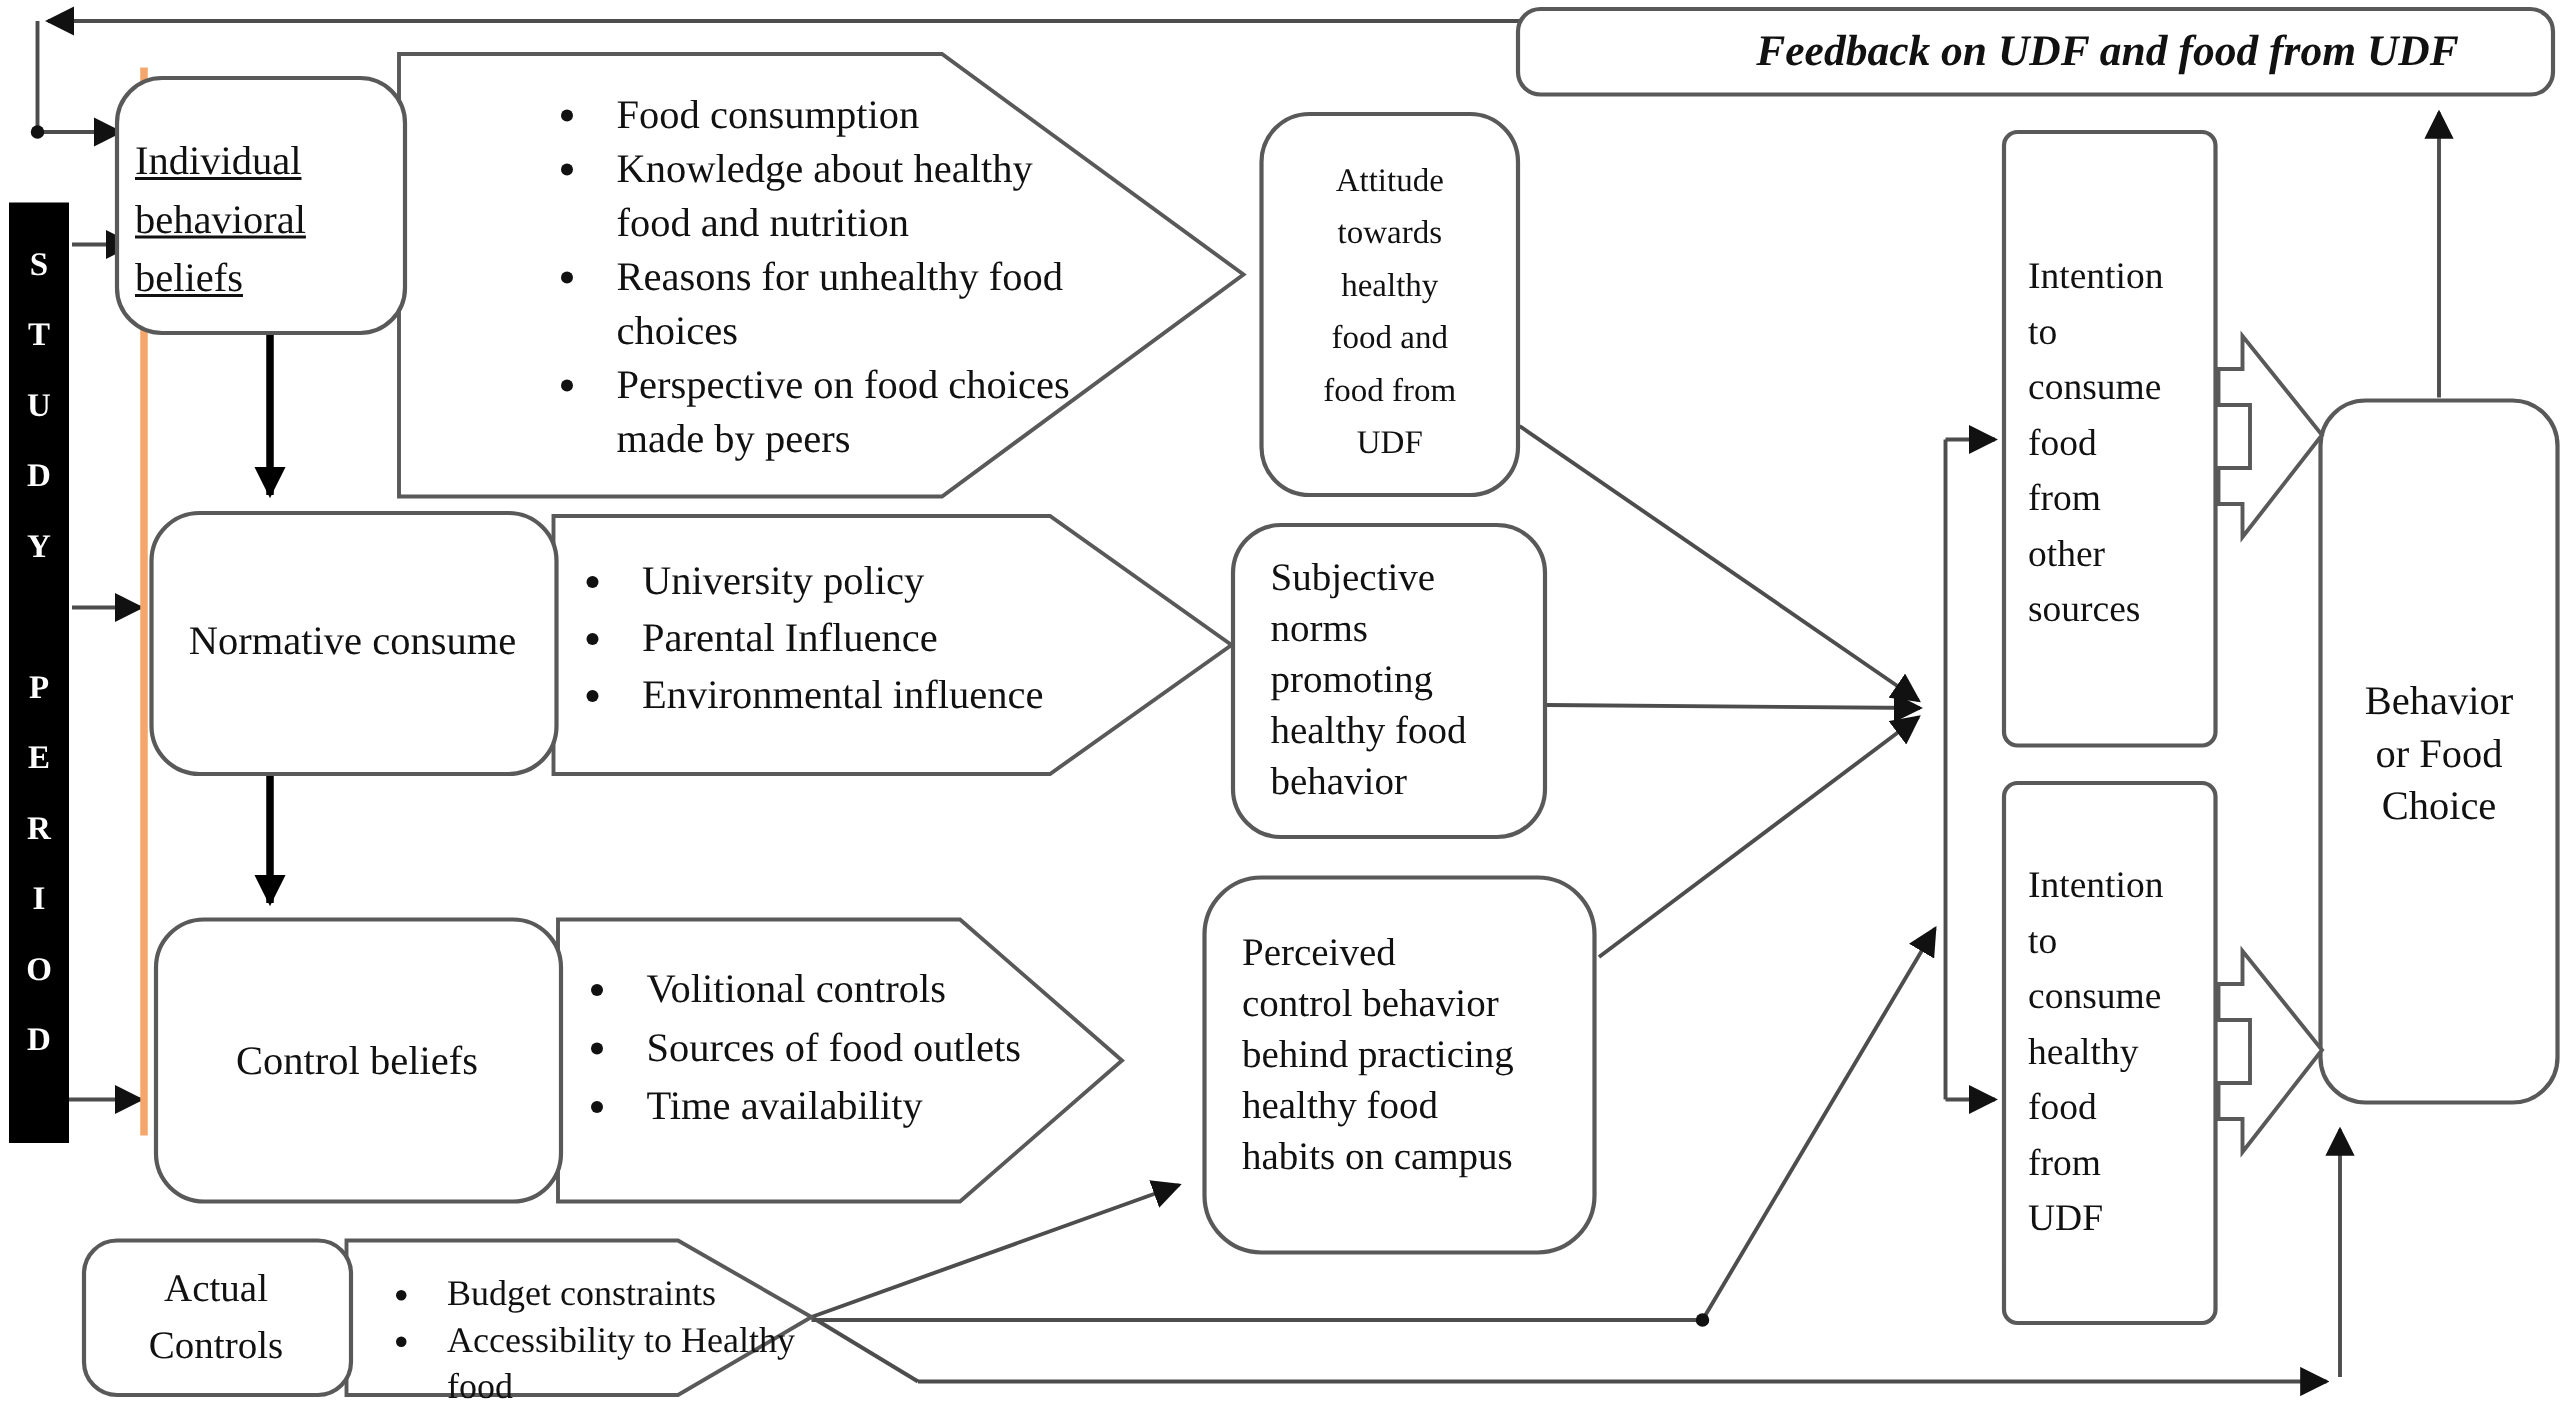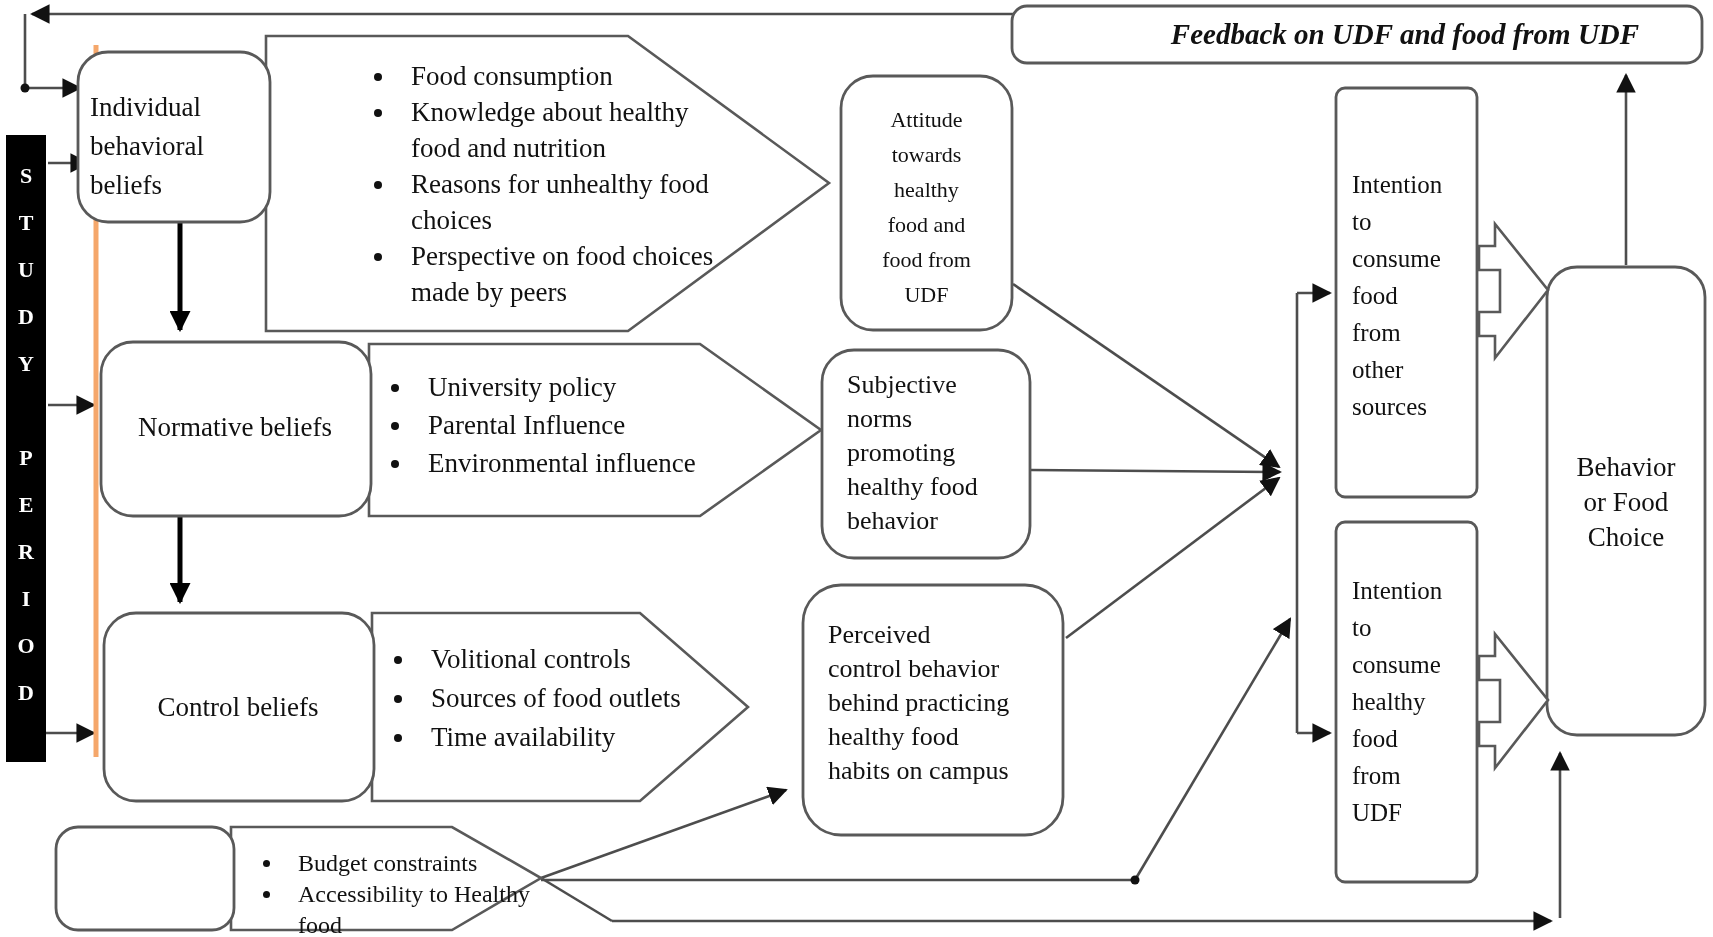--- a/index.html
+++ b/index.html
@@ -19,21 +19,21 @@
   .feedback-text{
     position:absolute;left:1012px;top:6px;width:690px;height:57px;line-height:57px;
     text-align:center;font-style:italic;font-size:29px;font-weight:600;padding-left:48px;
   }
   ul.blist{margin:12px;padding-left:30px;list-style:disc;}
   ul.blist li{padding-left:14px;margin:0;}
   .b1{position:absolute;left:355px;top:46px;width:330px;font-size:27px;line-height:36px;}
   .b2{position:absolute;left:372px;top:356px;width:300px;font-size:27px;line-height:38px;}
   .b3{position:absolute;left:375px;top:628px;width:300px;font-size:27px;line-height:39px;}
   .b4{position:absolute;left:242px;top:836px;width:270px;font-size:24px;line-height:31px;}
-  .lbl-individual{left:90px;top:88px;width:185px;font-size:27px;line-height:39px;}
+  .lbl-individual{left:90px;top:88px;width:185px;font-size:27px;line-height:39px;text-decoration:underline;}
   .lbl-normative{left:101px;top:410px;width:268px;font-size:27px;text-align:center;}
   .lbl-control{left:104px;top:690px;width:268px;font-size:27px;text-align:center;}
   .lbl-actual{left:56px;top:840px;width:176px;font-size:26px;line-height:38px;text-align:center;}
   .attitude-text{left:841px;top:102px;width:171px;font-size:22px;line-height:35px;text-align:center;}
   .subjective-text{left:847px;top:368px;width:180px;font-size:26px;line-height:34px;}
   .perceived-text{left:828px;top:618px;width:225px;font-size:26px;line-height:34px;}
   .intent1-text{left:1352px;top:166px;width:120px;font-size:25px;line-height:37px;}
   .intent2-text{left:1352px;top:572px;width:120px;font-size:25px;line-height:37px;}
   .behavior-text{left:1547px;top:450px;width:158px;font-size:27px;line-height:35px;text-align:center;}
 </style>
@@ -128,22 +128,24 @@
 E
 R
 I
 O
 D</div>
 
   <div class="feedback-text">Feedback on UDF and food from UDF</div>
 
   <div class="txt lbl-individual">Individual
 behavioral beliefs</div>
-  <div class="txt lbl-normative">Normative beliefs</div>
+  <div class="txt lbl-normative">Normative consume</div>
   <div class="txt lbl-control">Control beliefs</div>
+  <div class="txt lbl-actual">Actual
+Controls</div>
 
   <ul class="blist b1">
       <li>Food consumption</li>
       <li>Knowledge about healthy food and nutrition</li>
       <li>Reasons for unhealthy food choices</li>
       <li>Perspective on food choices made by peers</li>
     </ul>
   <ul class="blist b2">
       <li>University policy</li>
       <li>Parental Influence</li>

